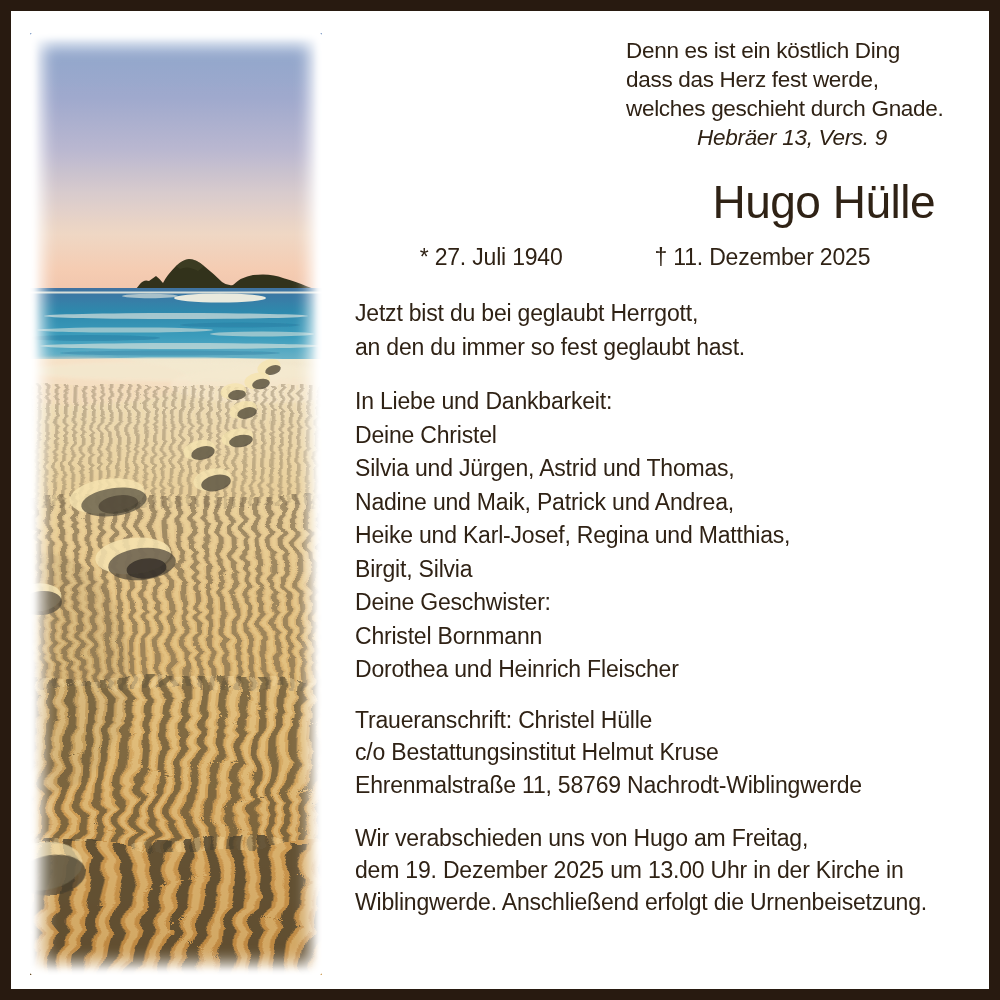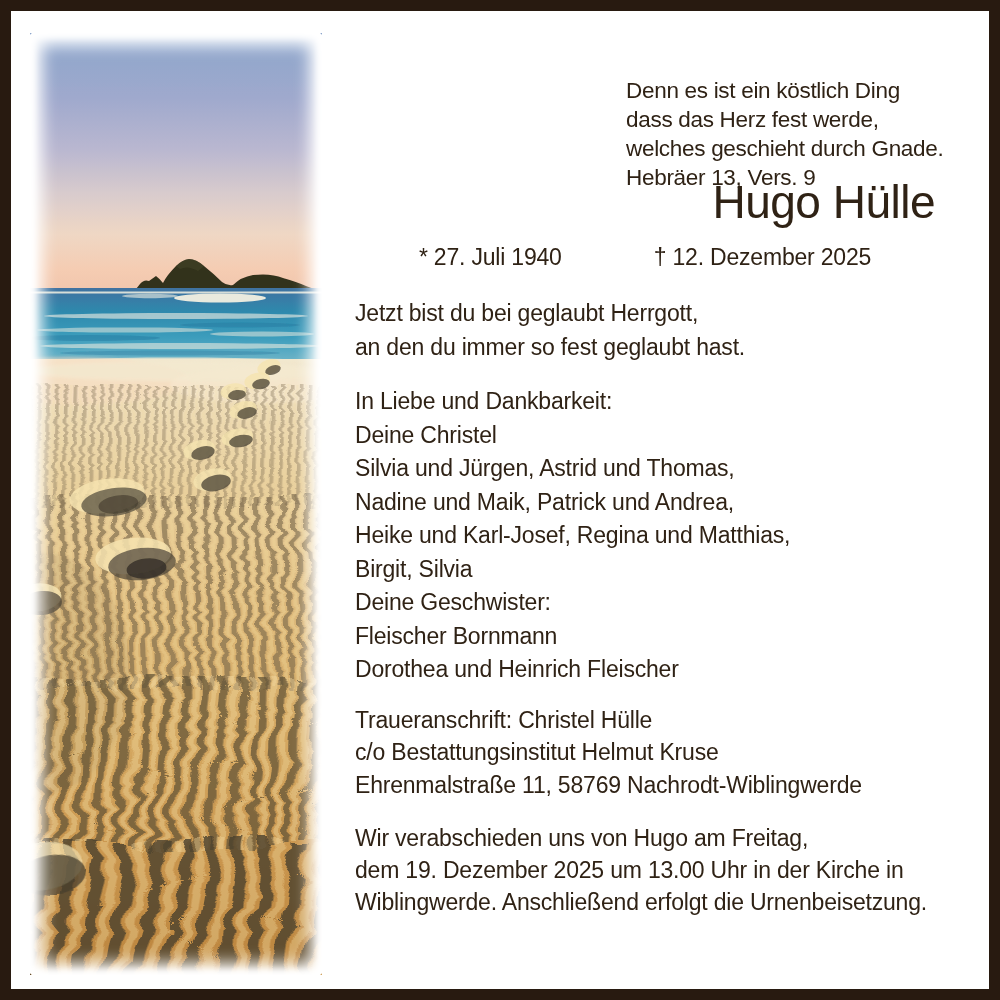--- a/index.html
+++ b/index.html
@@ -10,22 +10,22 @@
   .frame{position:absolute;inset:0;border:11px solid #281a10;pointer-events:none;z-index:20;}
 
   
   .photo-wrap{position:absolute;left:30px;top:33px;width:292px;height:942px;}
   .photo-wrap svg{display:block;width:100%;height:100%;filter:blur(.4px) saturate(1.04);}
   .vignette{position:absolute;inset:-2px;border-radius:10px;
     box-shadow:inset 0 0 16px 14px #ffffff, inset 0 0 6px 6px #ffffff;pointer-events:none;}
 
   
   .quote{position:absolute;left:626px;top:36px;width:332px;
-    font-size:22.5px;line-height:29px;letter-spacing:-0.3px;margin-top:40px;}
-  .quote .attr{text-align:left;}
+    font-size:22.5px;line-height:29px;letter-spacing:-0.3px;}
+  .quote .attr{text-align:center;font-style:italic;}
 
   
   .name{position:absolute;left:355px;top:174px;width:580px;margin:0;
     text-align:right;font-size:46px;font-weight:400;letter-spacing:-0.5px;line-height:56px;}
   .dates{position:absolute;left:355px;top:242px;width:580px;display:flex;
     justify-content:center;gap:92px;font-size:23px;line-height:30px;letter-spacing:-0.2px;}
 
   
   .column{position:absolute;left:355px;top:297px;width:620px;
     font-size:23px;letter-spacing:-0.2px;}
@@ -203,38 +203,38 @@
 <div class="quote">
   <div>Denn es ist ein köstlich Ding</div>
   <div>dass das Herz fest werde,</div>
   <div>welches geschieht durch Gnade.</div>
   <div class="attr">Hebräer 13, Vers. 9</div>
 </div>
 
 <h1 class="name">Hugo Hülle</h1>
 <div class="dates">
   <span>* 27. Juli 1940</span>
-  <span>† 12. Dezember 2025</span>
+  <span>† 11. Dezember 2025</span>
 </div>
 
 <div class="column">
   <div class="message">
     <div>Jetzt bist du bei geglaubt Herrgott,</div>
     <div>an den du immer so fest geglaubt hast.</div>
   </div>
 
   <div class="mourners">
     <div>In Liebe und Dankbarkeit:</div>
     <div>Deine Christel</div>
     <div>Silvia und Jürgen, Astrid und Thomas,</div>
     <div>Nadine und Maik, Patrick und Andrea,</div>
     <div>Heike und Karl-Josef, Regina und Matthias,</div>
     <div>Birgit, Silvia</div>
     <div>Deine Geschwister:</div>
-    <div>Fleischer Bornmann</div>
+    <div>Christel Bornmann</div>
     <div>Dorothea und Heinrich Fleischer</div>
   </div>
 
   <div class="address">
     <div>Traueranschrift: Christel Hülle</div>
     <div>c/o Bestattungsinstitut Helmut Kruse</div>
     <div>Ehrenmalstraße 11, 58769 Nachrodt-Wiblingwerde</div>
   </div>
 
   <div class="funeral">

